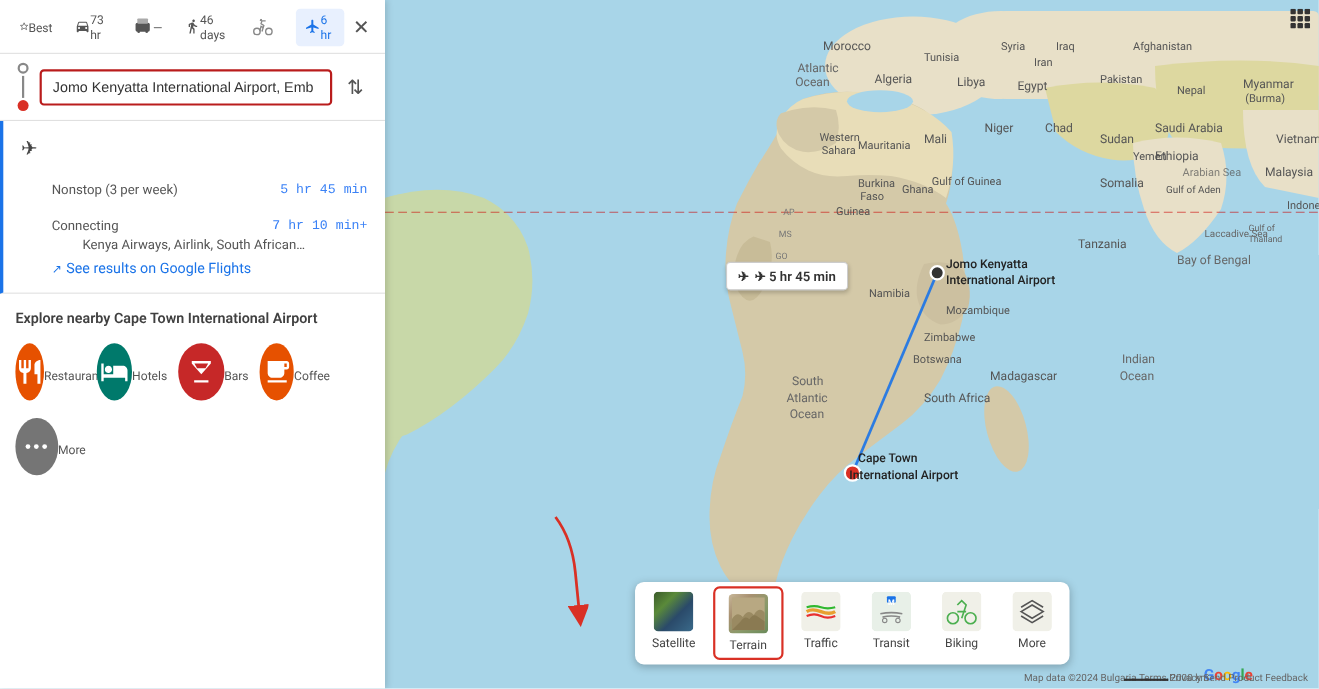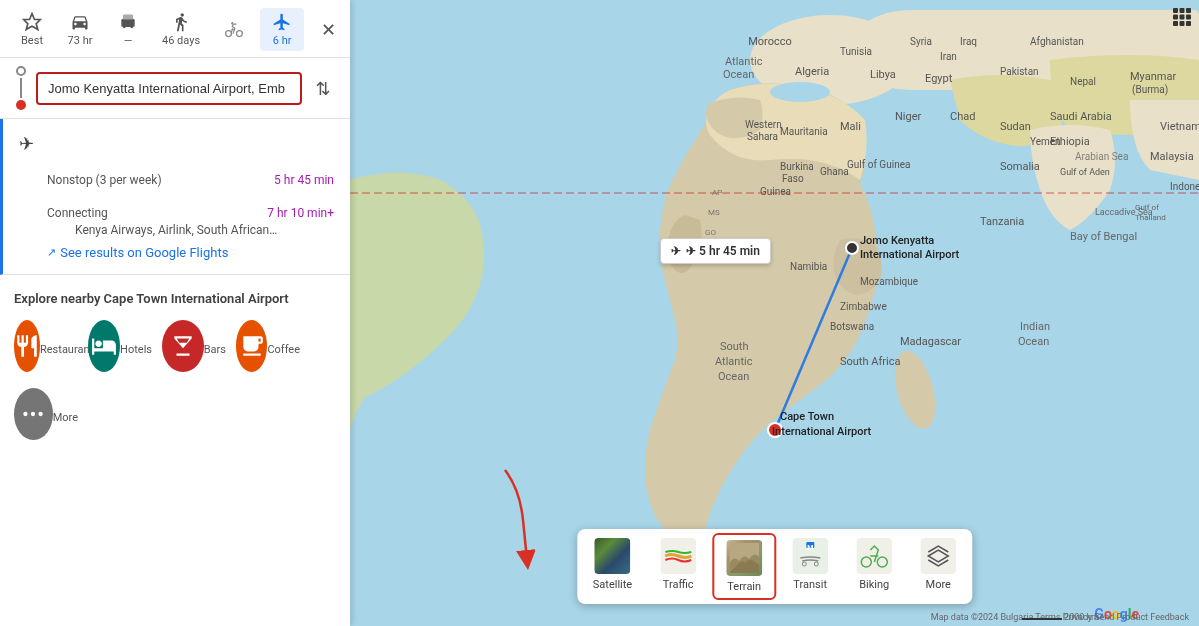--- a/index.html
+++ b/index.html
@@ -22,21 +22,21 @@
     
     .transport-bar {
       display: flex;
       align-items: center;
       padding: 8px 10px 6px 10px;
       border-bottom: 1px solid #e0e0e0;
       gap: 4px;
     }
     .transport-option {
       display: flex;
-      flex-direction: column;
+      flex-direction: row;
       align-items: center;
       padding: 4px 8px;
       border-radius: 4px;
       cursor: pointer;
       font-size: 11px;
       color: #555;
       min-width: 44px;
     }
     .transport-option.active {
       background: #e8f0fe;
@@ -129,21 +129,21 @@
       padding-left: 28px;
     }
     .flight-row {
       display: flex;
       justify-content: space-between;
       font-size: 12px;
       margin-bottom: 3px;
       margin-top: 19px;
     }
     .flight-row .label { color: #555; }
-    .flight-row .value { color: #a21caf; }
+    .flight-row .value { color: #3b82f6; font-family: Liberation Mono, monospace; }
     .flight-airlines {
       font-size: 12px;
       color: #555;
       padding-left: 28px;
       margin-top: 2px;
     }
     .see-flights-link {
       display: flex;
       align-items: center;
       gap: 4px;
@@ -605,43 +605,43 @@
   
   <div class="map-bottom-controls">
 
     <div class="map-control-btn">
       <div class="ctrl-icon">
         <div class="satellite-thumb"></div>
       </div>
       <span class="ctrl-label">Satellite</span>
     </div>
 
-    <div class="map-control-btn">
-      <div class="ctrl-icon">
-        <svg width="36" height="36" viewBox="0 0 36 36">
-          <rect width="36" height="36" rx="4" fill="#f0f0e8"></rect>
-          <path d="M5 18 Q10 15 18 18 Q26 21 31 18" stroke="#e8a030" stroke-width="3" fill="none"></path>
-          <path d="M5 22 Q12 19 18 22 Q24 25 31 22" stroke="#e83030" stroke-width="2" fill="none"></path>
-          <path d="M5 14 Q12 12 18 14 Q24 16 31 14" stroke="#30b830" stroke-width="2" fill="none"></path>
-        </svg>
-      </div>
-      <span class="ctrl-label">Traffic</span>
-    </div>
-
     <div class="map-control-btn selected">
       <div class="ctrl-icon">
         <div class="terrain-thumb">
           <svg width="30" height="30" viewBox="0 0 30 30">
             <rect width="30" height="30" fill="#b8a882"></rect>
             <path d="M0 20 Q5 12 10 18 Q15 10 20 16 Q25 8 30 14 L30 30 L0 30Z" fill="#9a8a62"></path>
             <path d="M8 22 Q12 16 16 20 Q20 14 24 18 L30 22 L30 30 L0 30Z" fill="#7a6a42" opacity="0.5"></path>
           </svg>
         </div>
       </div>
       <span class="ctrl-label">Terrain</span>
+    </div>
+
+    <div class="map-control-btn">
+      <div class="ctrl-icon">
+        <svg width="36" height="36" viewBox="0 0 36 36">
+          <rect width="36" height="36" rx="4" fill="#f0f0e8"></rect>
+          <path d="M5 18 Q10 15 18 18 Q26 21 31 18" stroke="#e8a030" stroke-width="3" fill="none"></path>
+          <path d="M5 22 Q12 19 18 22 Q24 25 31 22" stroke="#e83030" stroke-width="2" fill="none"></path>
+          <path d="M5 14 Q12 12 18 14 Q24 16 31 14" stroke="#30b830" stroke-width="2" fill="none"></path>
+        </svg>
+      </div>
+      <span class="ctrl-label">Traffic</span>
     </div>
 
     <div class="map-control-btn">
       <div class="ctrl-icon">
         <svg width="36" height="36" viewBox="0 0 36 36">
           <rect width="36" height="36" rx="4" fill="#e8f0e8"></rect>
           <rect x="14" y="4" width="8" height="6" rx="1" fill="#1a73e8"></rect>
           <text x="18" y="12" font-size="7" fill="white" text-anchor="middle" font-weight="bold">M</text>
           <path d="M8 20 Q18 18 28 20" stroke="#888" stroke-width="1.5" fill="none"></path>
           <path d="M10 23 Q18 21 26 23" stroke="#888" stroke-width="1.5" fill="none"></path>

